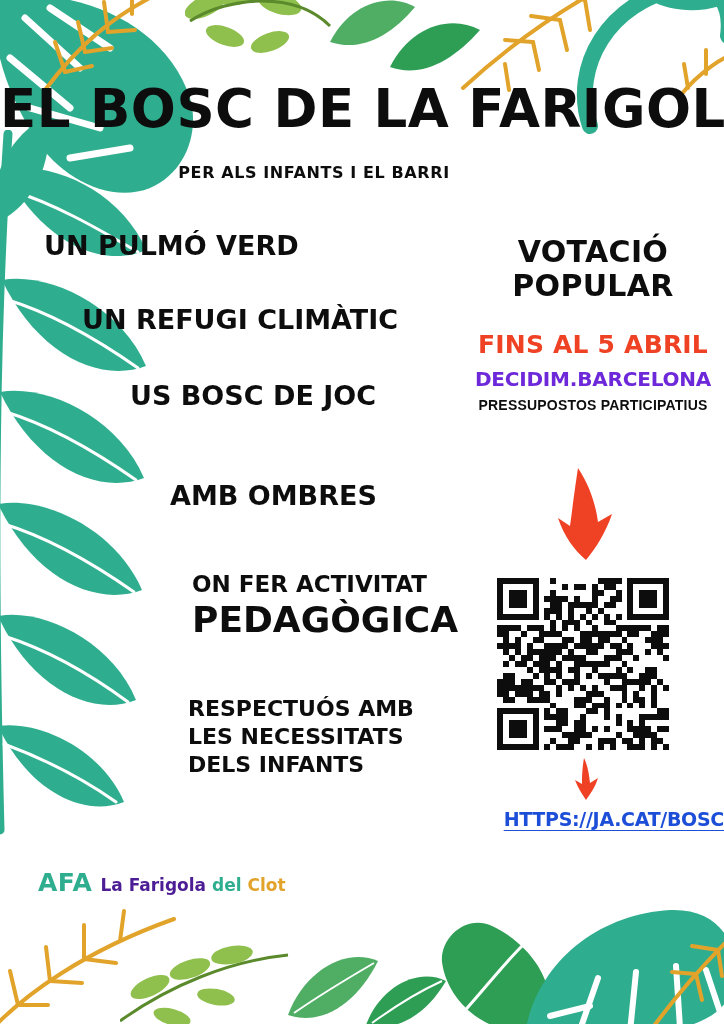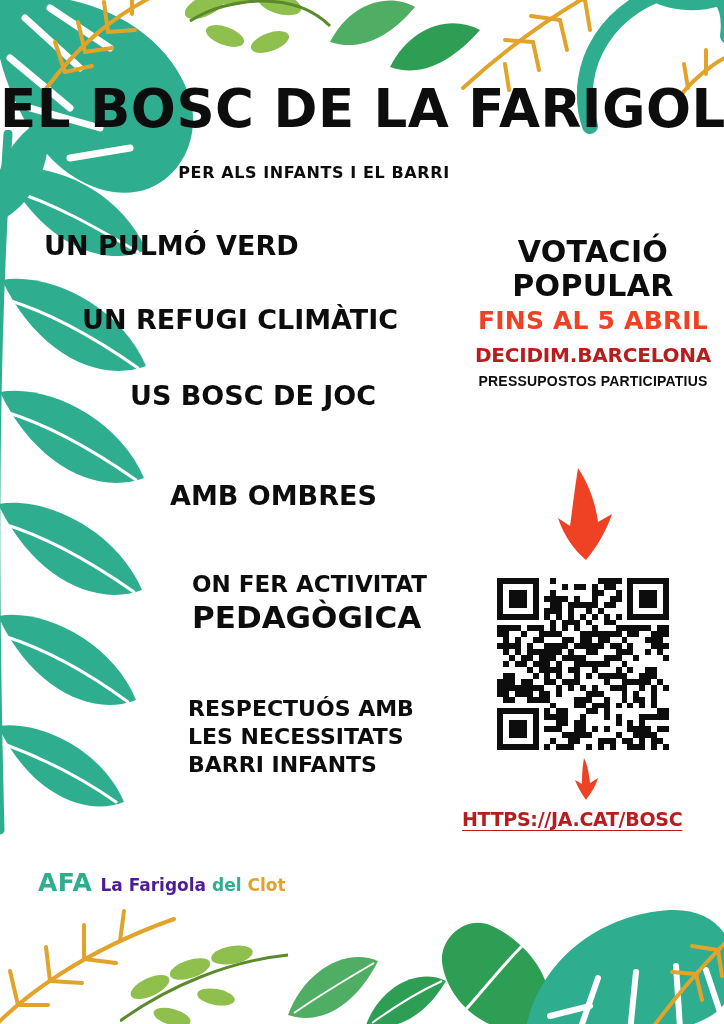--- a/index.html
+++ b/index.html
@@ -52,40 +52,40 @@
     color: #0d0d0d;
     line-height: 1.12;
     margin: 12px;
   }
   .c1 { position: absolute; top: 14px;  left: 32px;  font-size: 27px; }
   .c2 { position: absolute; top: 88px;  left: 70px;  font-size: 27px; }
   .c3 { position: absolute; top: 164px; left: 118px; font-size: 27px; }
   .c4 { position: absolute; top: 264_px; }
   .c4 { position: absolute; top: 264px; left: 158px; font-size: 27px; }
   .c5 { position: absolute; top: 355px; left: 180px; font-size: 23px; }
-  .c5 .big { display: block; font-size: 31px; margin-top: 2px; }
+  .c5 .big { display: block; font-size: 36px; margin-top: 2px; }
   .c6 { position: absolute; top: 478px; left: 176px; font-size: 22px; line-height: 1.28; }
 
   
   .vote { position: absolute; left: 462px; top: 235px; width: 262px; text-align: center; }
   .vote-h {
     font-family: "DejaVu Sans", sans-serif;
     font-weight: 700; font-size: 30px; color: #0d0d0d;
     line-height: 1.12; letter-spacing: 0.3px;
   }
   .vote-date {
-    margin-top: 4px;
+    margin-top: 28px;
     font-family: "DejaVu Sans", sans-serif;
     font-weight: 700; font-size: 25px; color: #ef4123;
     letter-spacing: 0.2px;
   }
   .vote-site {
     margin-top: 8px;
     font-family: "DejaVu Sans", sans-serif;
-    font-weight: 700; font-size: 20px; color: #b91c1c;
+    font-weight: 700; font-size: 20px; color: #6d28d9;
     letter-spacing: -0.2px;
   }
   .vote-sub {
     margin-top: 6px;
     font-family: Liberation Sans, sans-serif;
     font-weight: 700; font-size: 14px; color: #0d0d0d;
     letter-spacing: 0.2px;
   }
 
   .arrow-big { position: absolute; left: 556px; top: 468px; }
@@ -97,23 +97,23 @@
     display: grid;
     grid-template-columns: repeat(29, 1fr);
     grid-template-rows: repeat(29, 1fr);
     background: #ffffff;
   }
   .qr-grid i { display: block; }
   .qr-grid i.on { background: #0d0d0d; }
 
   .url {
     position: absolute; left: 462px; top: 808px; width: 262px;
-    text-align: left;
+    text-align: right;
     font-family: "DejaVu Sans", sans-serif;
-    font-weight: 700; font-size: 19px; color: #b91c1c;
+    font-weight: 700; font-size: 19px; color: #1d4ed8;
     letter-spacing: -0.3px;
     text-decoration: underline;
     text-underline-offset: 4px;
   }
 
   
   .footer { position: absolute; left: 38px; top: 868px; display: flex; align-items: baseline; gap: 8px; }
   .afa {
     font-family: "DejaVu Sans", sans-serif; font-weight: 700;
     font-size: 25px; color: #2fae8f; letter-spacing: 0.5px;
@@ -291,21 +291,21 @@
     <div class="claim c2">UN REFUGI CLIMÀTIC</div>
     <div class="claim c3">US BOSC DE JOC</div>
     <div class="claim c4">AMB OMBRES</div>
     <div class="claim c5">
       <span>ON FER ACTIVITAT</span>
       <span class="big">PEDAGÒGICA</span>
     </div>
     <div class="claim c6">
       <div>RESPECTUÓS AMB</div>
       <div>LES NECESSITATS</div>
-      <div>BARRI INFANTS</div>
+      <div>DELS INFANTS</div>
     </div>
   </div>
 
   <div class="vote">
     <div class="vote-h">VOTACIÓ</div>
     <div class="vote-h">POPULAR</div>
     <div class="vote-date">FINS AL 5 ABRIL</div>
     <div class="vote-site">DECIDIM.BARCELONA</div>
     <div class="vote-sub">PRESSUPOSTOS PARTICIPATIUS</div>
   </div>

